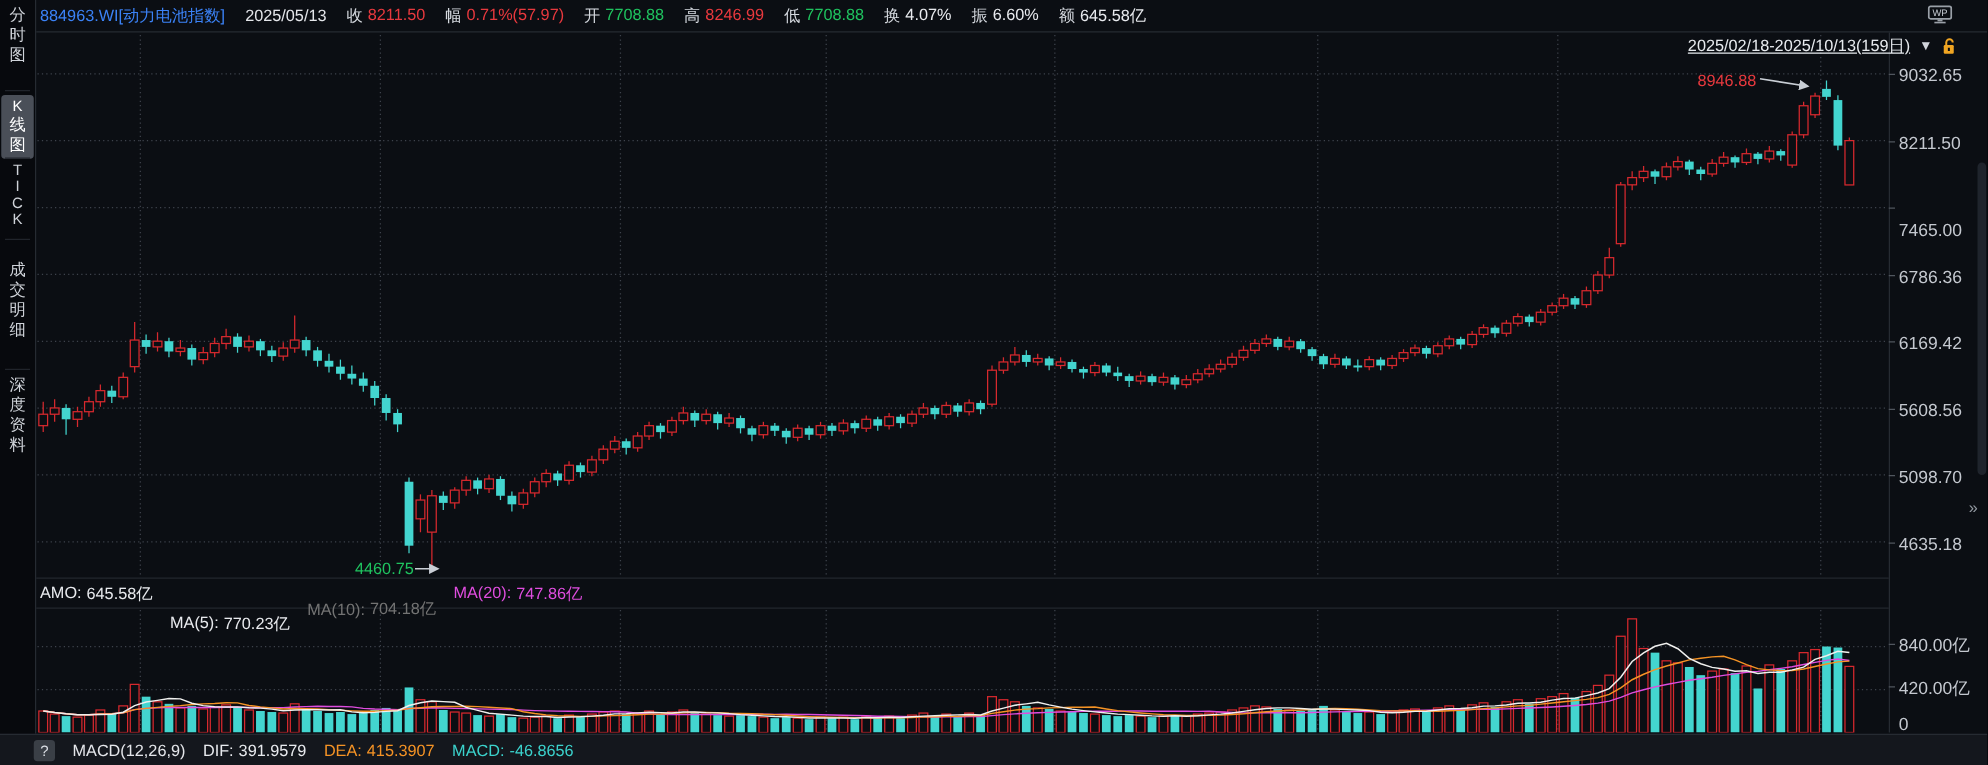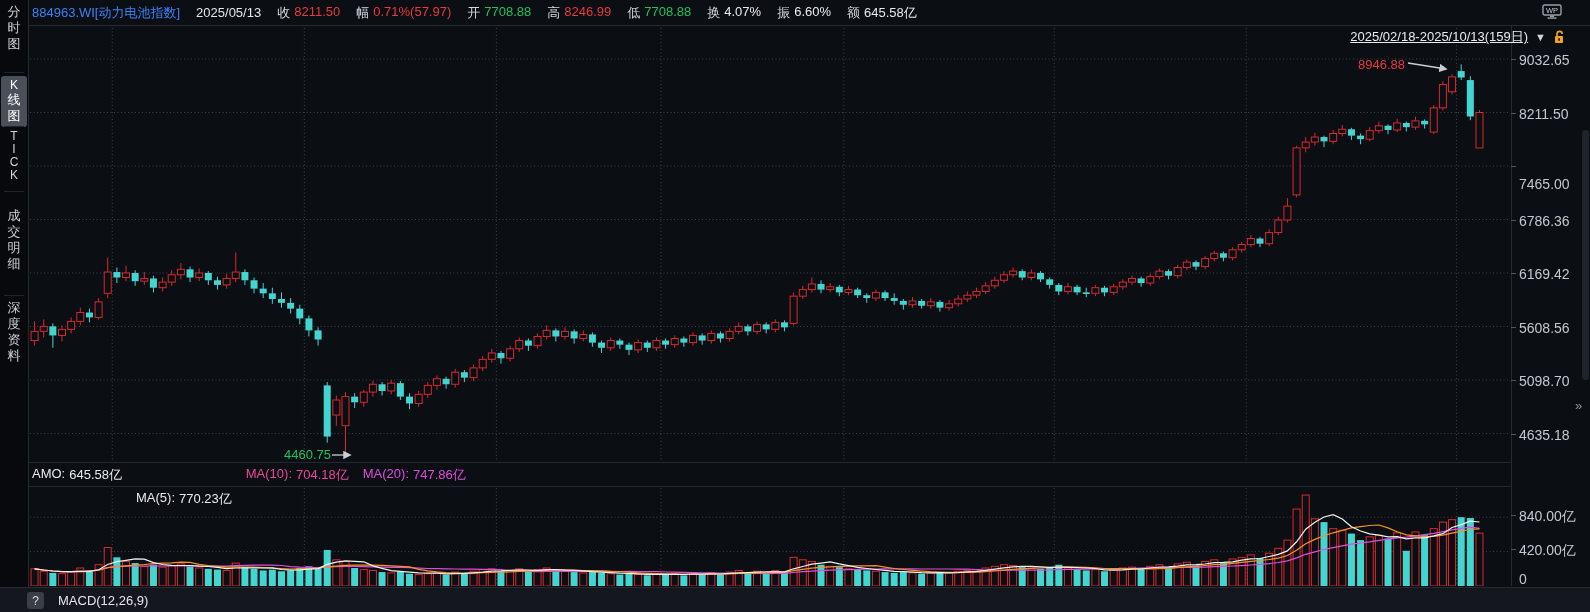--- a/index.html
+++ b/index.html
@@ -663,21 +663,21 @@
 
     <div class="amo-row" id="amo-row">
         <span class="amo-item" style="color: rgb(232, 234, 238);">
           <span>AMO:</span>
           <span>645.58亿</span>
         </span>
         <span class="amo-item" style="color: rgb(232, 234, 238); margin-top: 24px;">
           <span>MA(5):</span>
           <span>770.23亿</span>
         </span>
-        <span class="amo-item" style="color: #ec4899;">
+        <span class="amo-item" style="color: #737373; align-items: center;">
           <span>MA(10):</span>
           <span>704.18亿</span>
         </span>
         <span class="amo-item" style="color: rgb(223, 77, 223);">
           <span>MA(20):</span>
           <span>747.86亿</span>
         </span>
       </div>
 
     <div id="axis-gutter">
@@ -703,14 +703,28 @@
         <div class="tick" style="top: 523px;"></div>
         <div class="axis-label" style="top: 545px;">0</div>
       </div>
     <div class="more-glyph">»</div>
     <div class="scroll-thumb"></div>
   </div>
 
   <div class="statusbar">
     <span class="help-btn">?</span>
     <span>MACD(12,26,9)</span>
+    <span id="sb-fields" style="display:flex;gap:14px;">
+        <span class="sb-field" style="color: rgb(232, 234, 238);">
+          <span>DIF:</span>
+          <span>391.9579</span>
+        </span>
+        <span class="sb-field" style="color: rgb(245, 147, 37);">
+          <span>DEA:</span>
+          <span>415.3907</span>
+        </span>
+        <span class="sb-field" style="color: rgb(59, 210, 204);">
+          <span>MACD:</span>
+          <span>-46.8656</span>
+        </span>
+      </span>
   </div>
 </div>
 
 </body></html>

